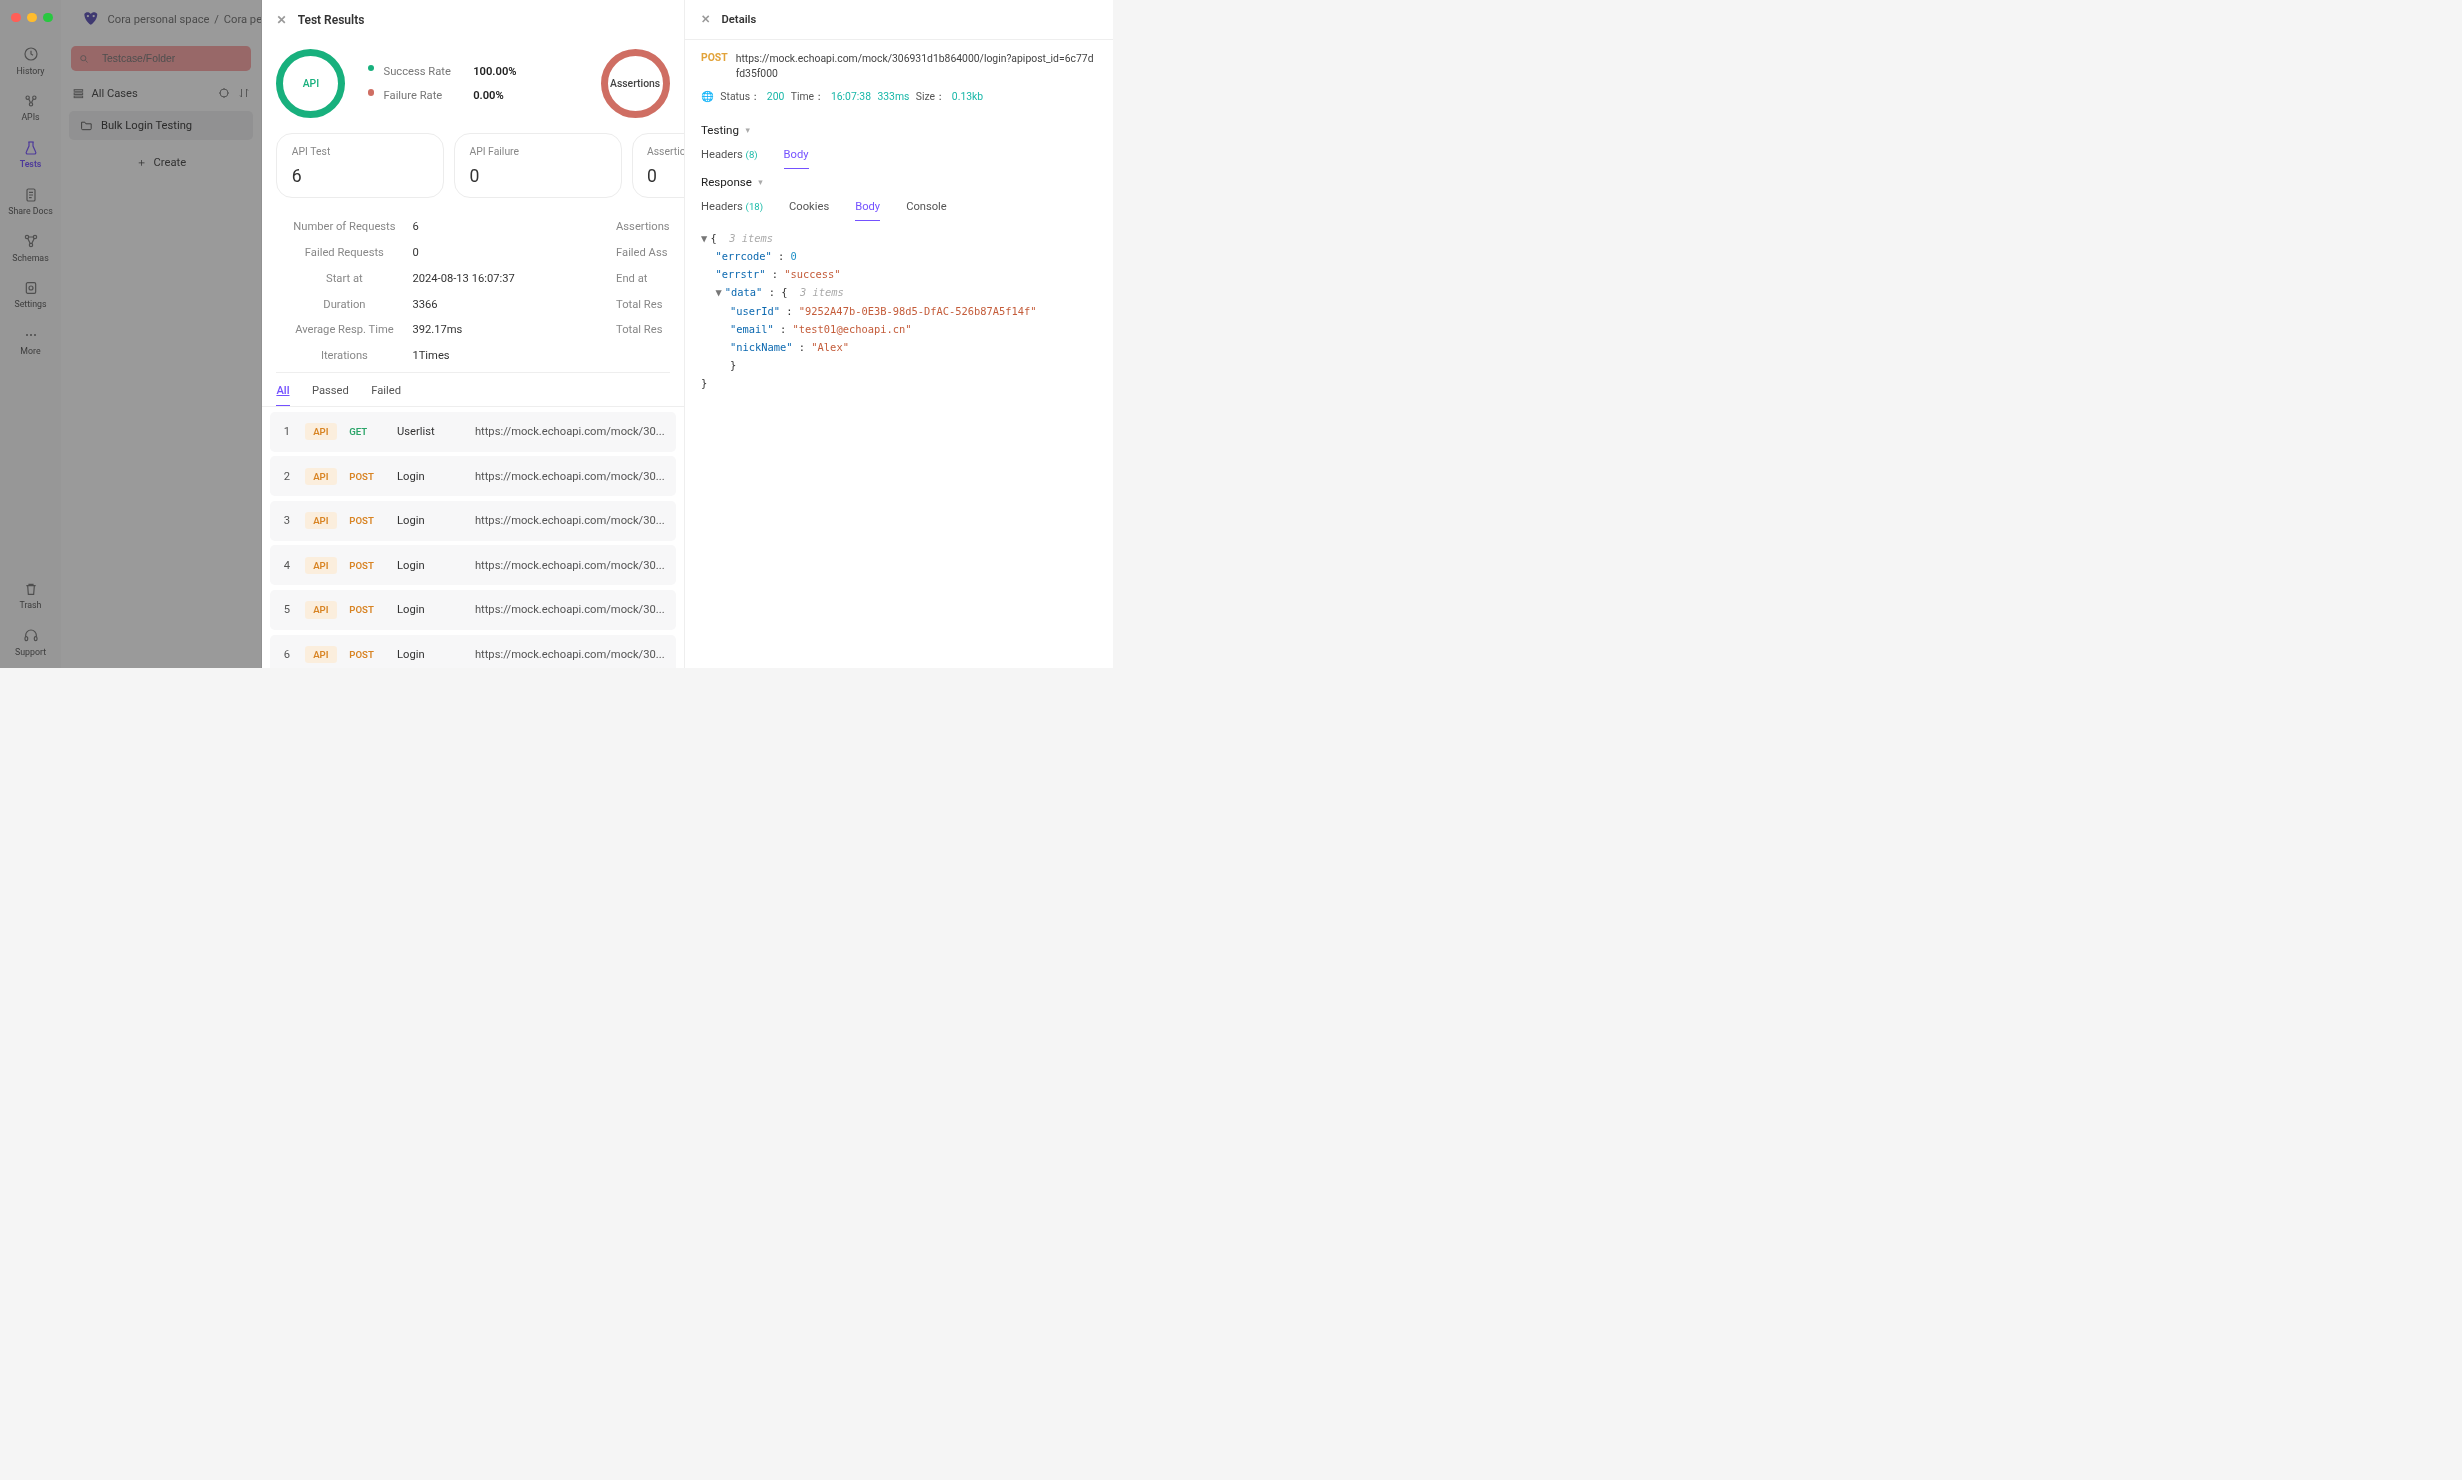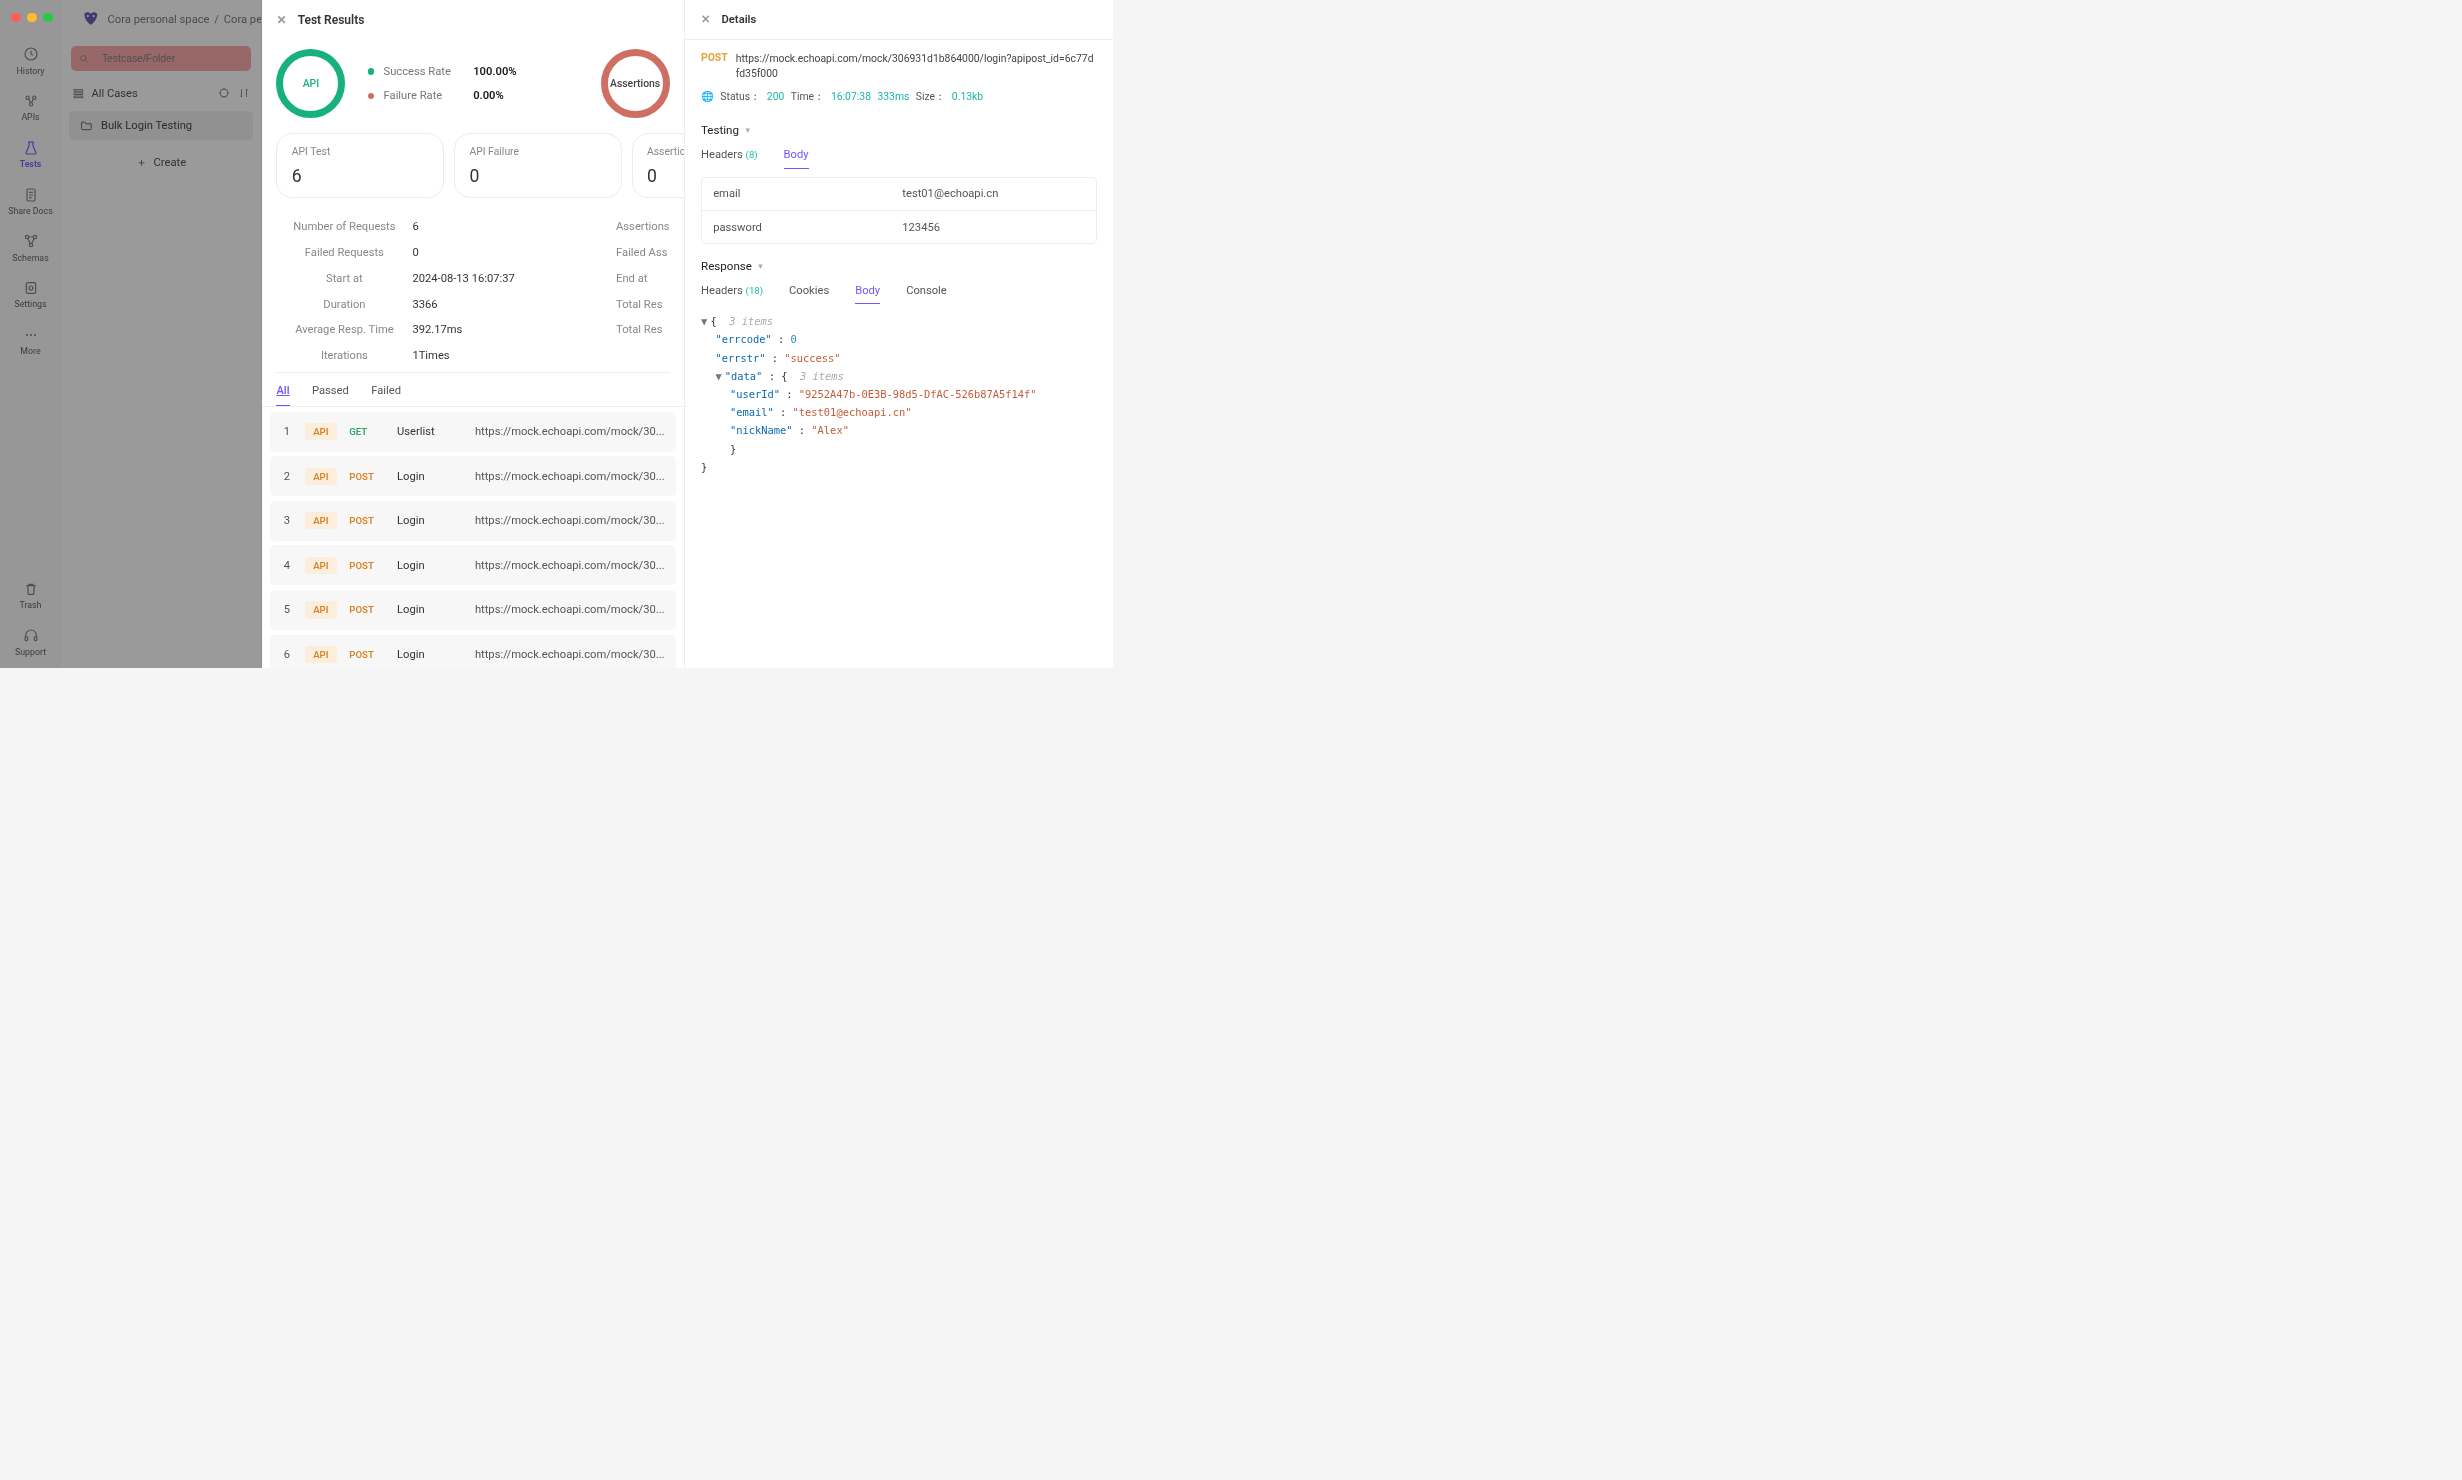--- a/index.html
+++ b/index.html
@@ -95,21 +95,21 @@
   }
   .donut {
     width:69px; height:69px; border-radius:50%;
     display:flex; align-items:center; justify-content:center;
     font-size:10.4px; font-weight:500;
     flex-shrink:0;
   }
   .donut.api { border:7.2px solid #18b07d; color:#18b07d;}
   .donut.assert { border:7.2px solid #cf6e63; color:#444;}
   .rate-list { display:flex; flex-direction:column; gap:11.2px; margin-left:3.2px;}
-  .rate-list .row { display:flex; align-items:center; gap:9.6px; font-size:11.2px;}
+  .rate-list .row { display:flex; gap:9.6px; font-size:11.2px;}
   .rate-list .dot { width:6.4px;height:6.4px;border-radius:50%; }
   .rate-list .label{color:#777; width:80px;}
   .rate-list .value{font-weight:600; color:#222;}
 
   .stat-cards {
     display:flex; gap:9.6px; padding:8px 14.4px; overflow:hidden;
   }
   .stat-card {
     flex:1 0 168px; border:0.8px solid #ececec; border-radius:16px; padding:11.2px 14.4px;
     min-width:160px;
@@ -496,30 +496,20 @@
   <div class="section-head">
     <span>Testing</span>
     <span class="chev">▾</span>
   </div>
   <div class="sub-tabs">
     <span class="t">
       <span>Headers</span> <span class="cnt">(8)</span>
     </span>
     <span class="t active">Body</span>
   </div>
-  <div class="body-table">
-    <div class="tr">
-      <div class="tc">email</div>
-      <div class="tc">test01@echoapi.cn</div>
-    </div>
-    <div class="tr">
-      <div class="tc">password</div>
-      <div class="tc">123456</div>
-    </div>
-  </div>
 
   <div class="section-head">
     <span>Response</span>
     <span class="chev">▾</span>
   </div>
   <div class="sub-tabs">
     <span class="t">
       <span>Headers</span> <span class="cnt">(18)</span>
     </span>
     <span class="t">Cookies</span>

